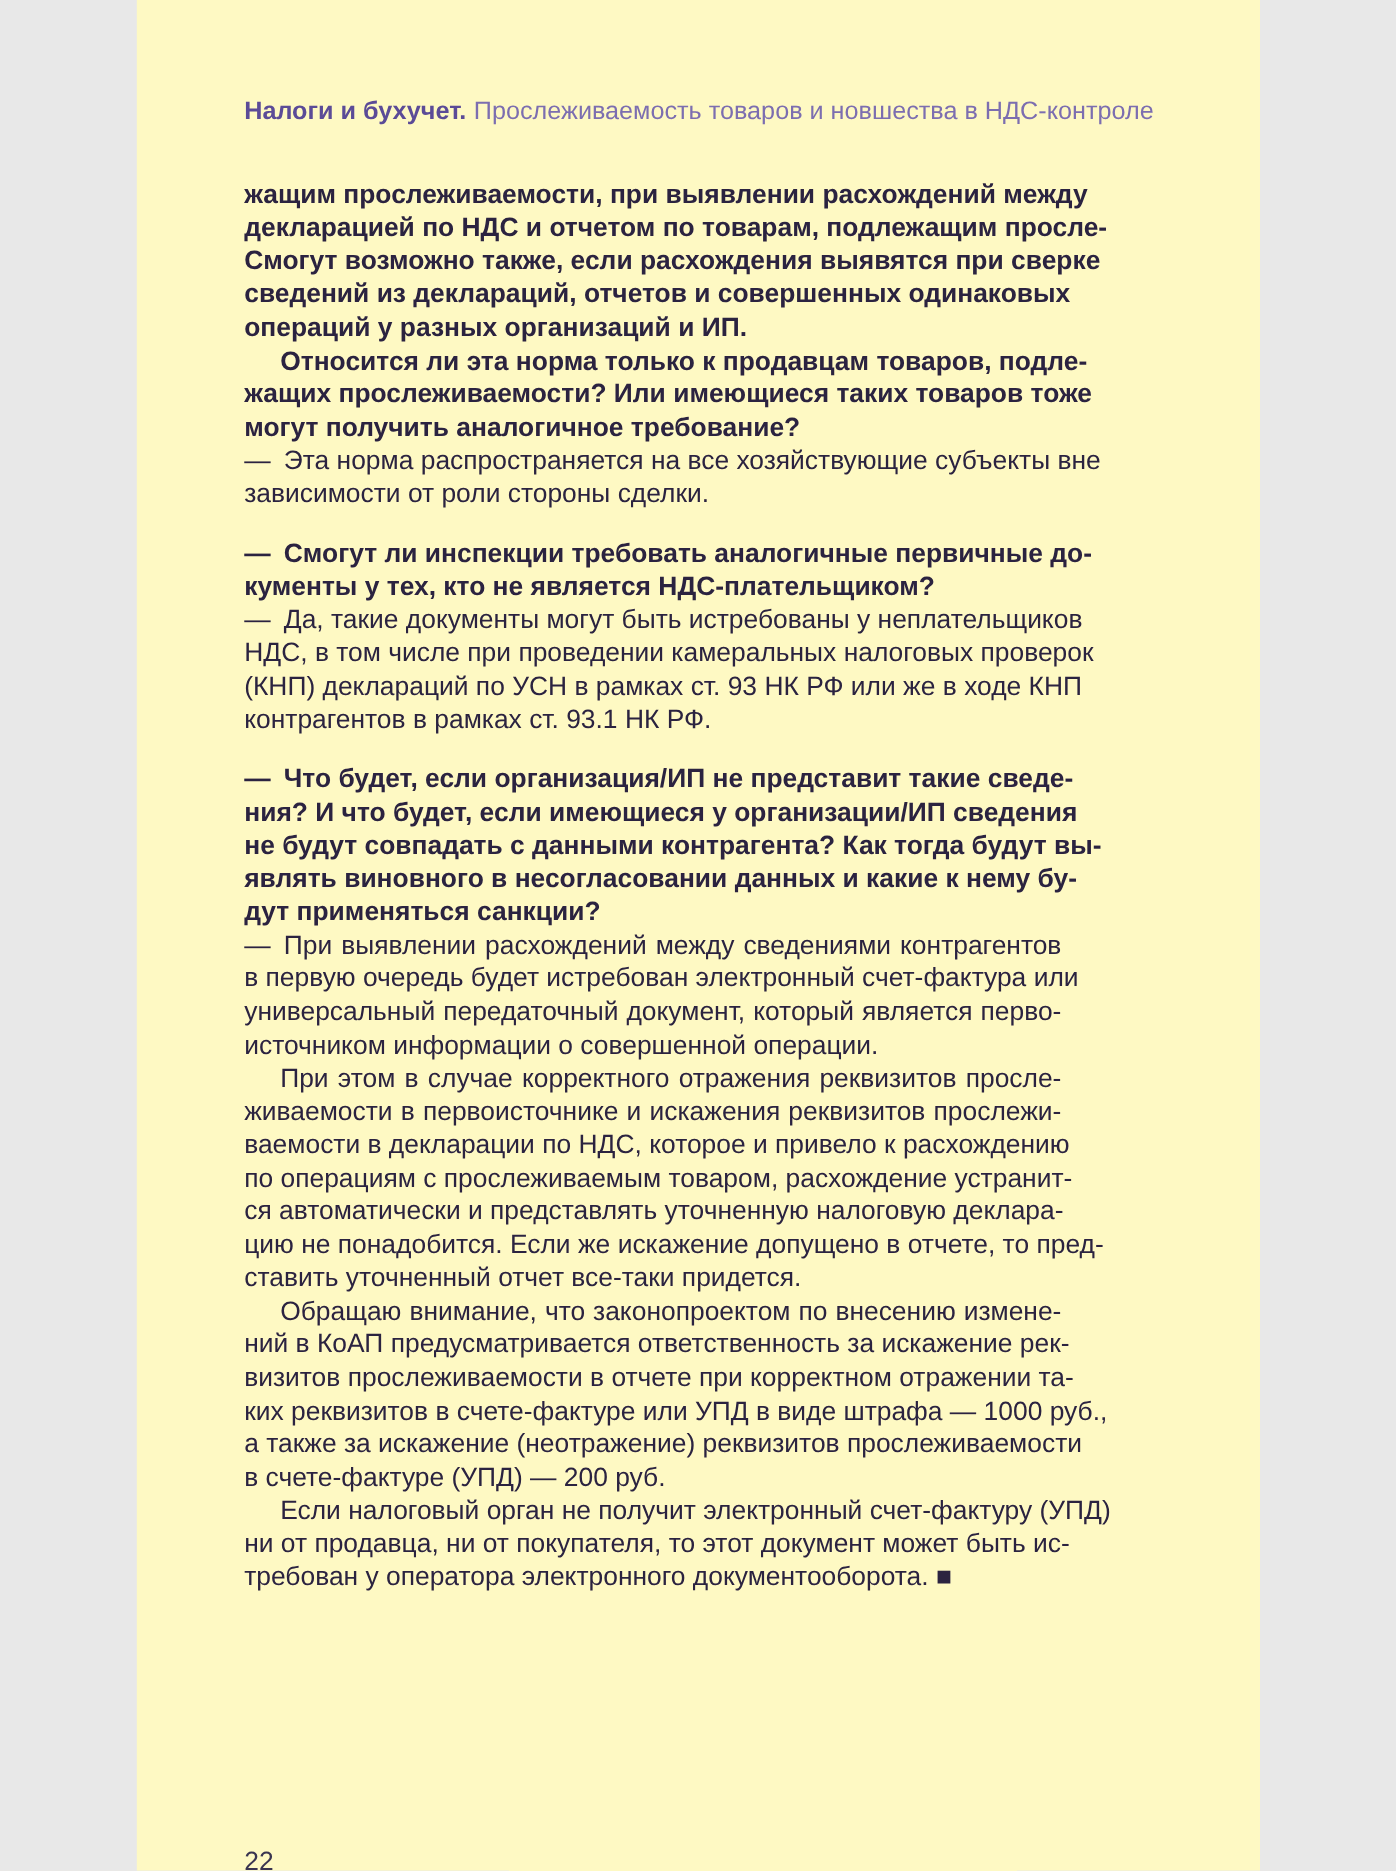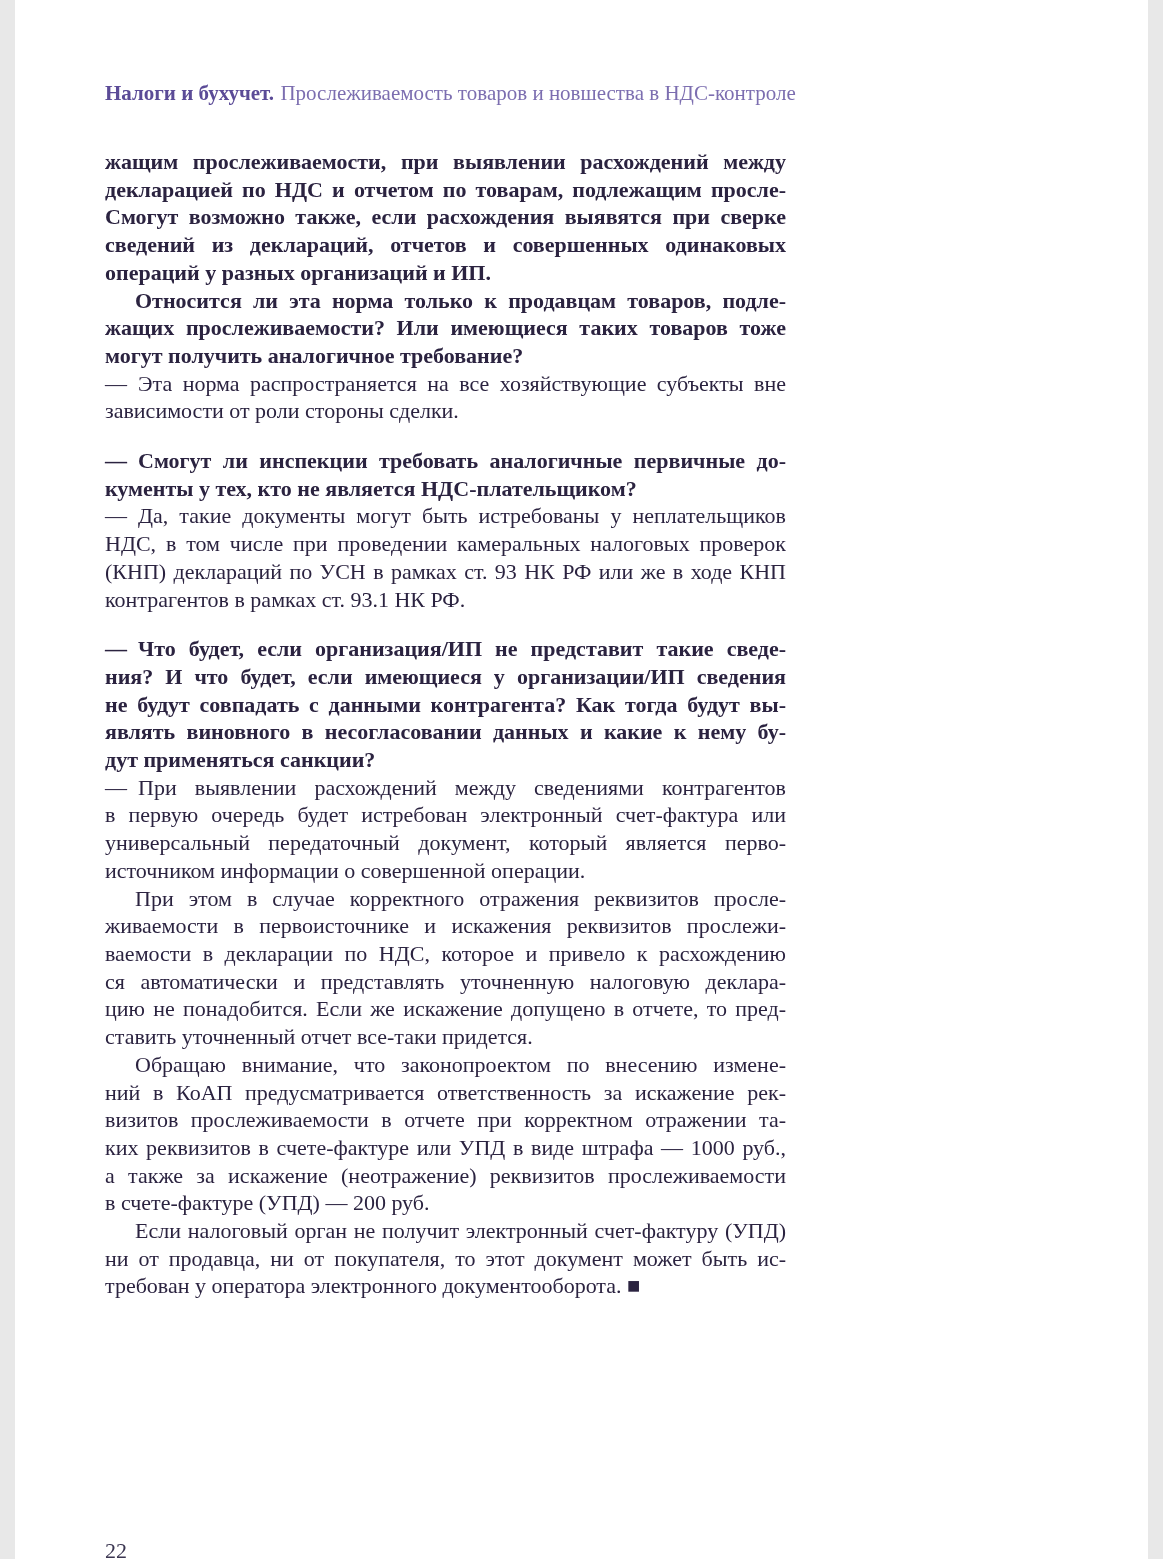--- a/index.html
+++ b/index.html
@@ -1,23 +1,23 @@
 <!DOCTYPE html>
 <html style="--header-bold: #5b4b97; --header-regular: #7c6eb0; --body-text: #2b2340; --page-number: #3a3550;"><head>
 <meta charset="utf-8">
 <style>
   html, body { margin: 0; padding: 0; background: #e8e8e8; }
   .page {
     position: relative;
-    width: 1133px;
+    width: 936px;
     height: 1559px;
     margin: 0 auto;
-    background: #ffffff;
+    background: #fef9c3;
     overflow: hidden;
-    font-family: Liberation Serif, serif;
+    font-family: Liberation Sans, sans-serif;
   }
   .runhead {
     position: absolute;
     left: 90px;
     top: 80px;
     font-size: 21px;
     line-height: 26px;
     white-space: nowrap;
   }
   .rh-bold {
@@ -103,20 +103,21 @@
       <p class="para">
         <span class="ln first">— При выявлении расхождений между сведениями контрагентов</span>
         <span class="ln">в первую очередь будет истребован электронный счет-фактура или</span>
         <span class="ln">универсальный передаточный документ, который является перво-</span>
         <span class="ln last">источником информации о совершенной операции.</span>
       </p>
       <p class="para indent">
         <span class="ln first">При этом в случае корректного отражения реквизитов просле-</span>
         <span class="ln">живаемости в первоисточнике и искажения реквизитов прослежи-</span>
         <span class="ln">ваемости в декларации по НДС, которое и привело к расхождению</span>
+        <span class="ln">по операциям с прослеживаемым товаром, расхождение устранит-</span>
         <span class="ln">ся автоматически и представлять уточненную налоговую деклара-</span>
         <span class="ln">цию не понадобится. Если же искажение допущено в отчете, то пред-</span>
         <span class="ln last">ставить уточненный отчет все-таки придется.</span>
       </p>
       <p class="para indent">
         <span class="ln first">Обращаю внимание, что законопроектом по внесению измене-</span>
         <span class="ln">ний в КоАП предусматривается ответственность за искажение рек-</span>
         <span class="ln">визитов прослеживаемости в отчете при корректном отражении та-</span>
         <span class="ln">ких реквизитов в счете-фактуре или УПД в виде штрафа — 1000 руб.,</span>
         <span class="ln">а также за искажение (неотражение) реквизитов прослеживаемости</span>

